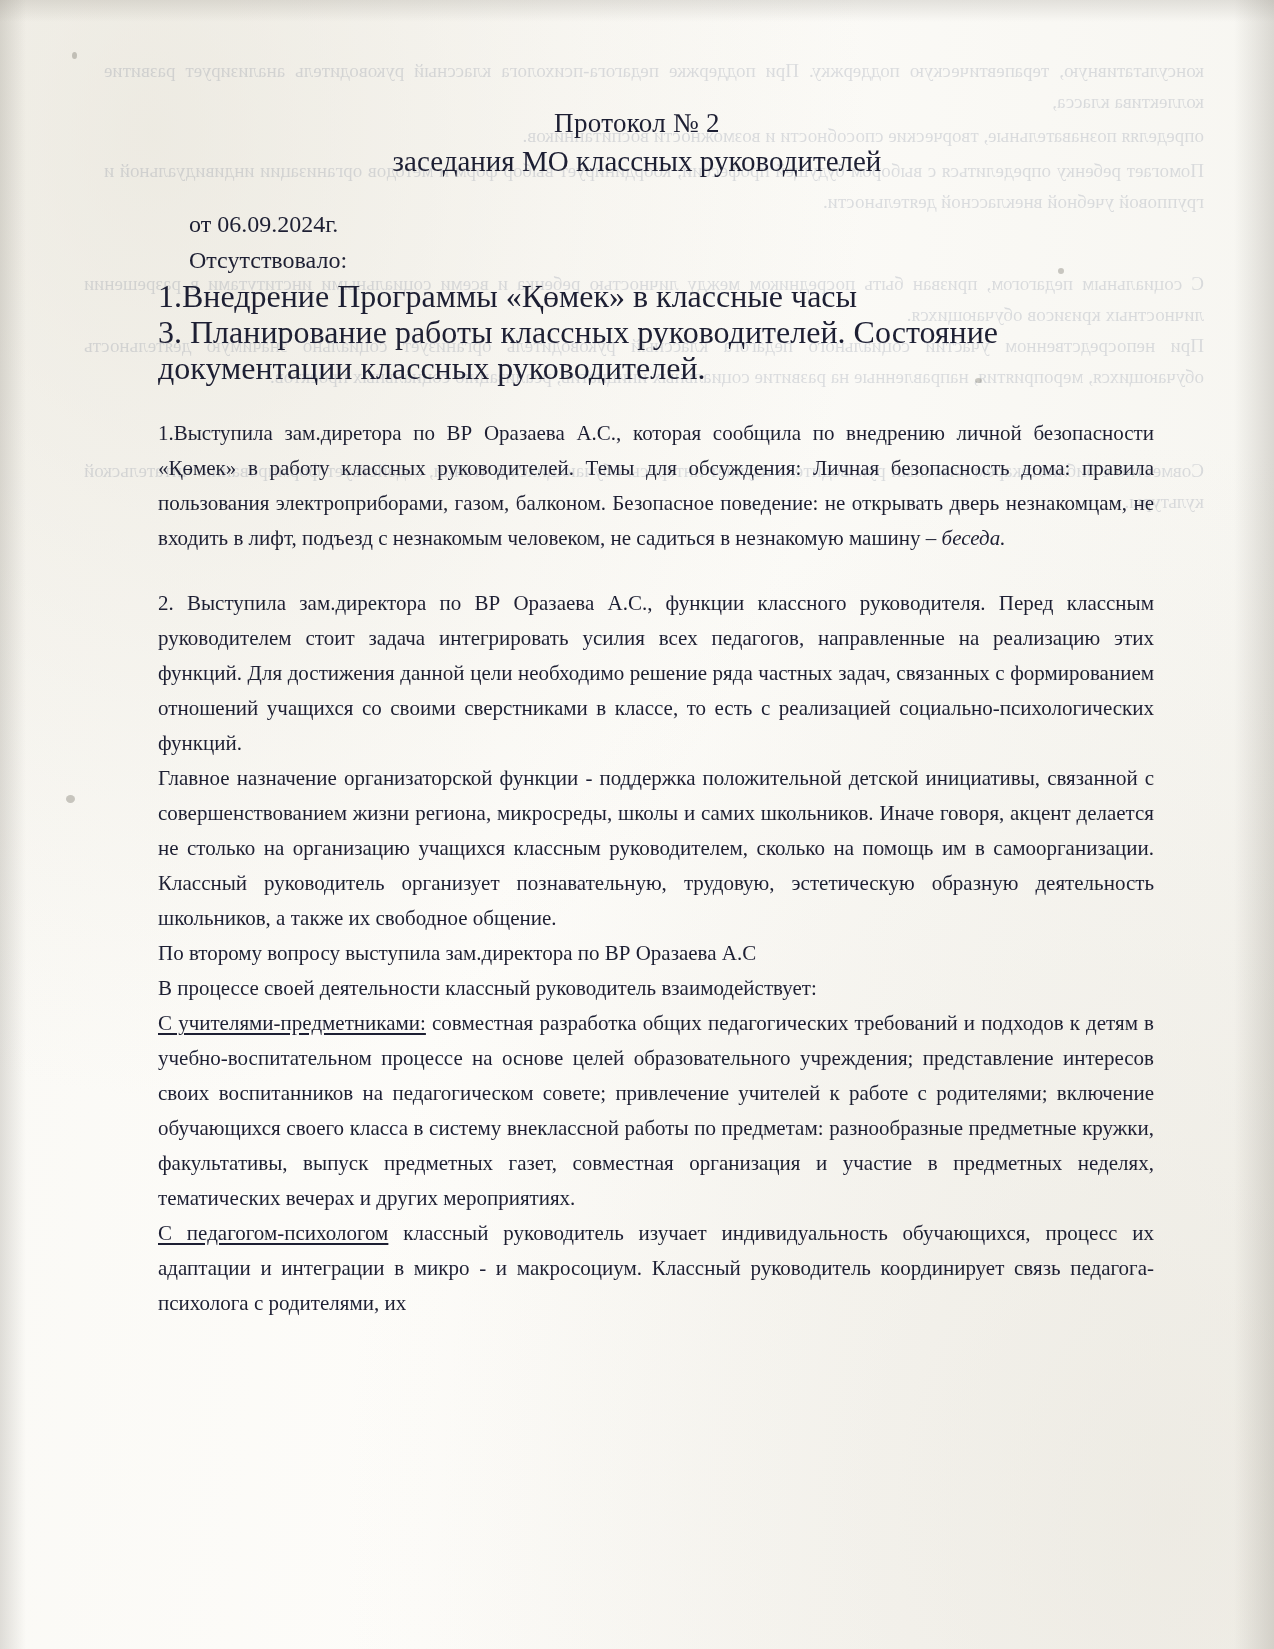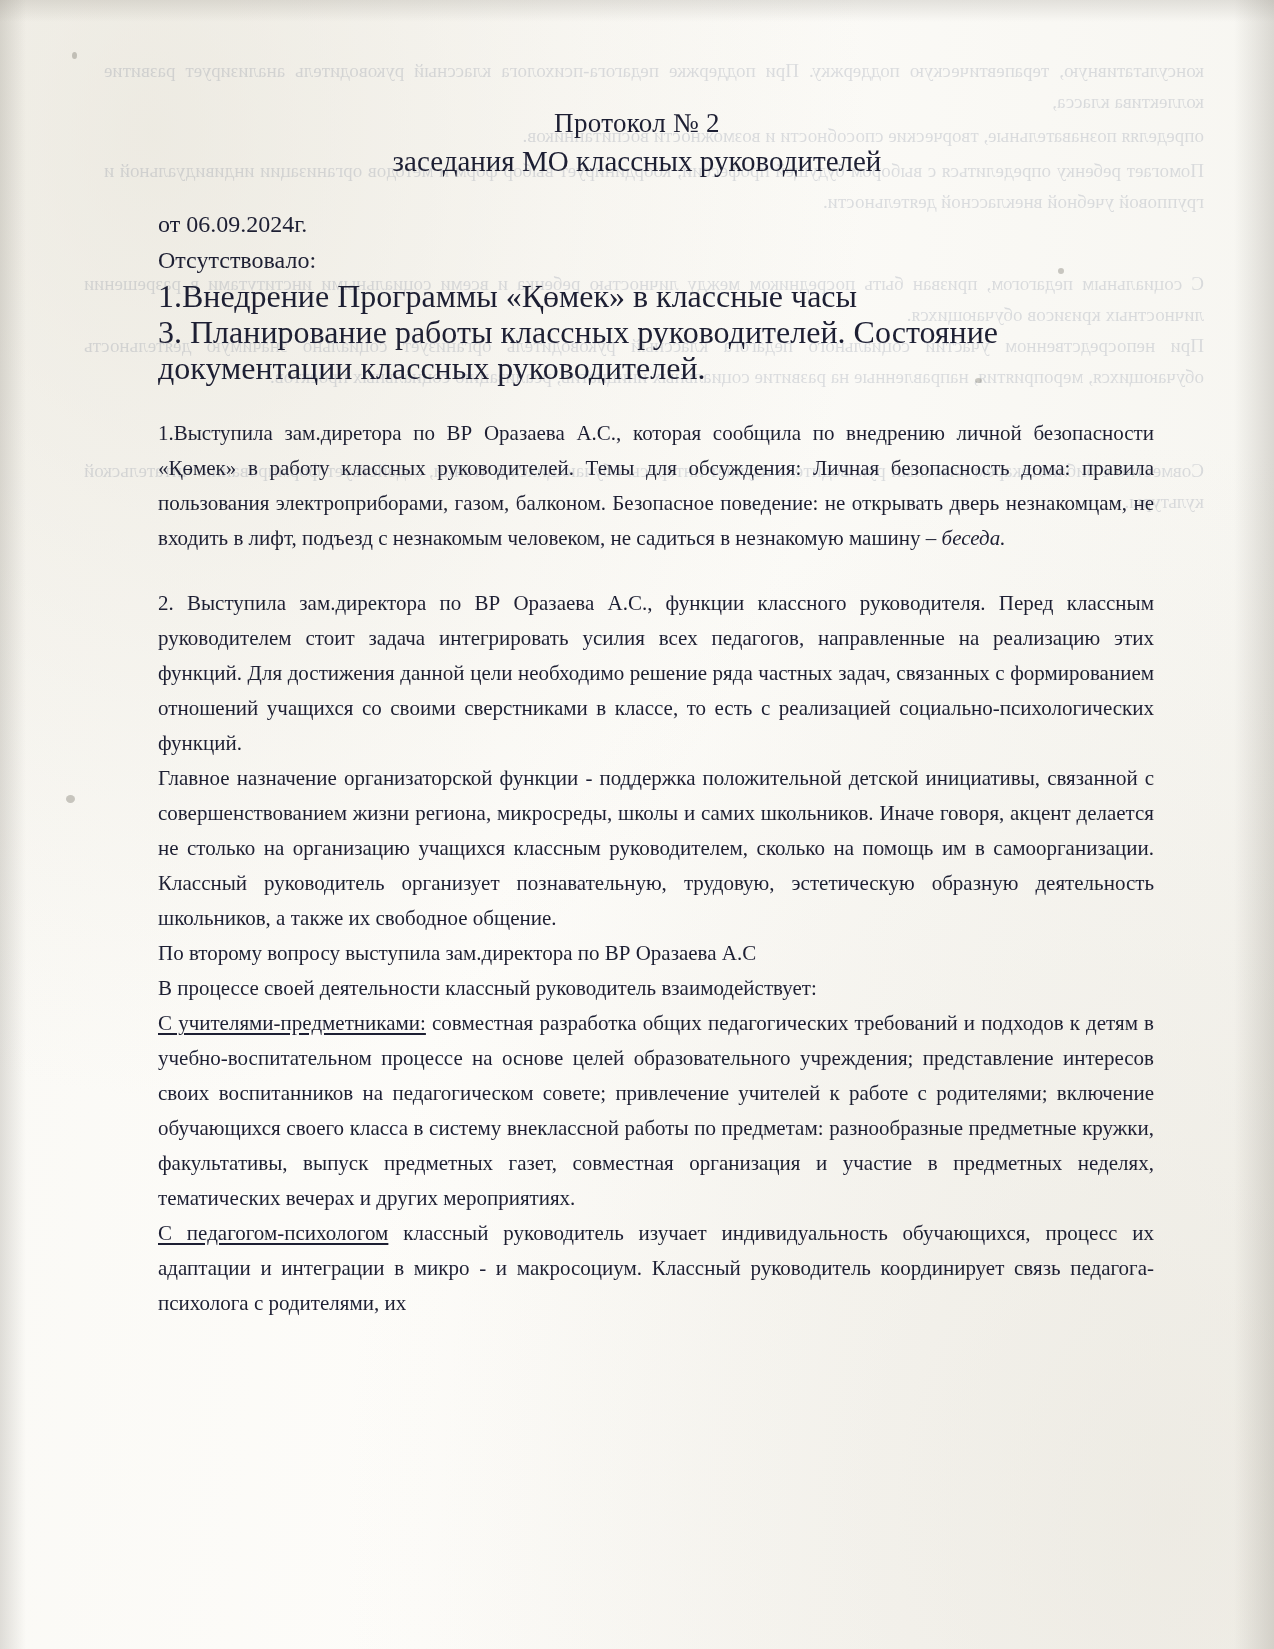--- a/index.html
+++ b/index.html
@@ -80,21 +80,21 @@
     margin-top: 6px;
   }
 
   .meta {
     margin-top: 28px;
     padding-left: 158px;
     padding-right: 120px;
     font-size: 24px;
     line-height: 36px;
   }
-  .meta div { white-space: pre-wrap; }
+  .meta div { white-space: pre-wrap; margin-left: 31px; }
 
   .agenda {
     padding-left: 158px;
     padding-right: 128px;
     font-size: 32px;
     line-height: 36px;
   }
   .agenda div { }
 
   .body {

